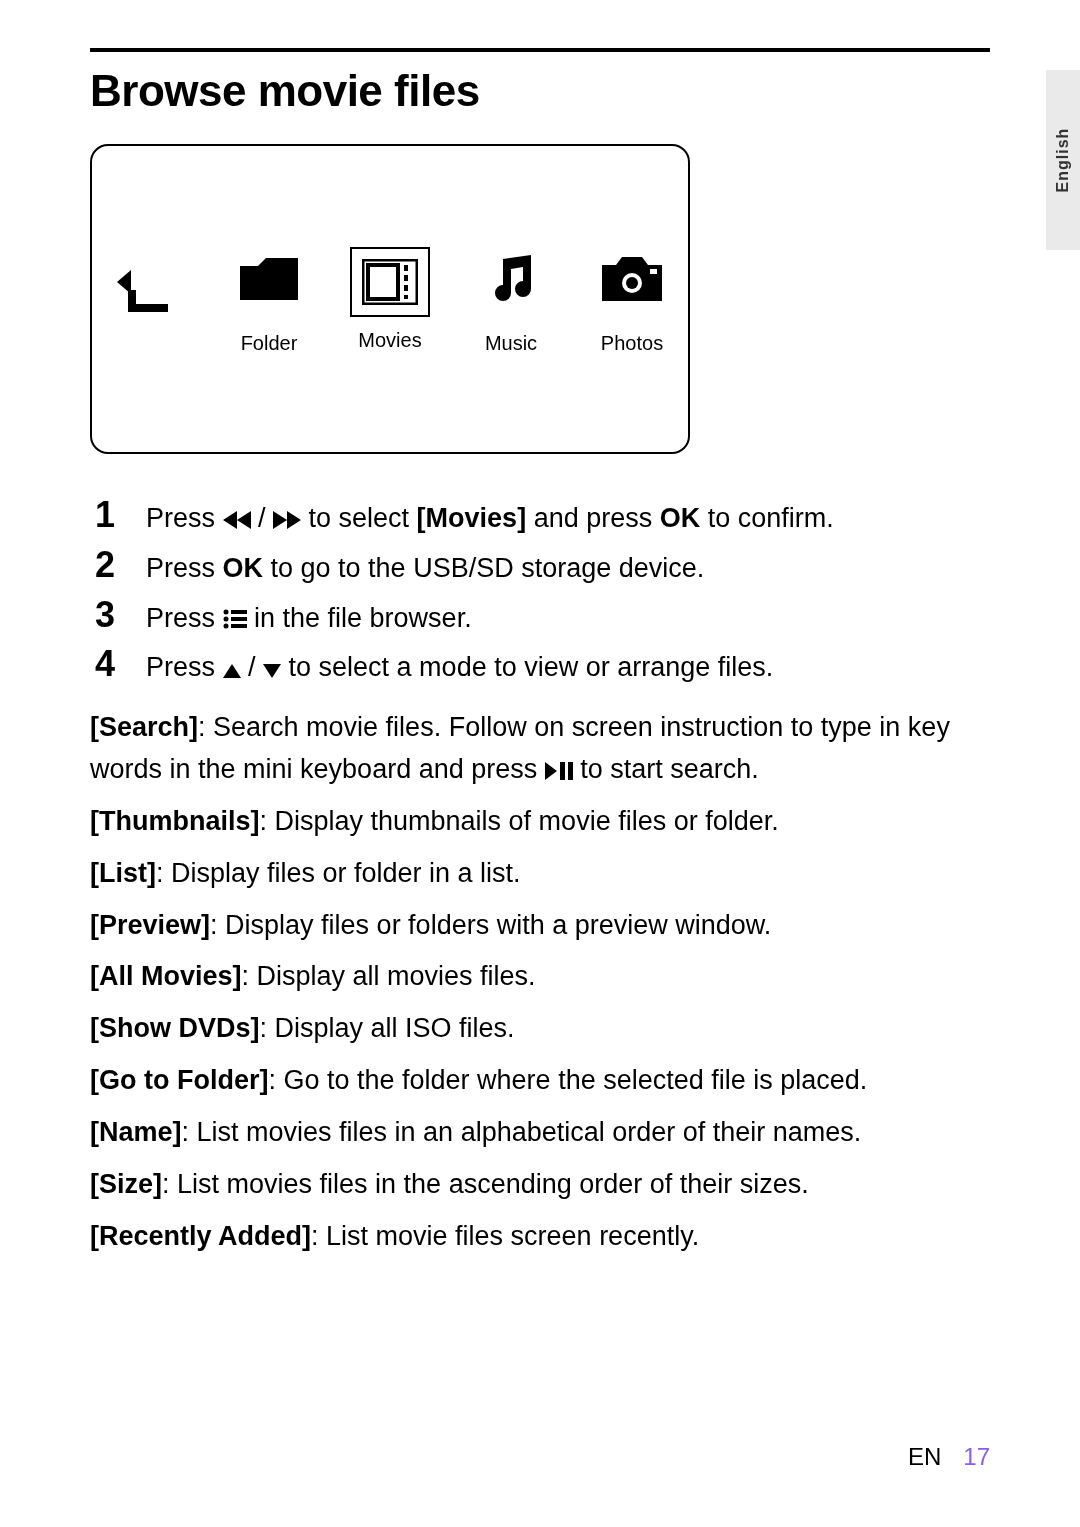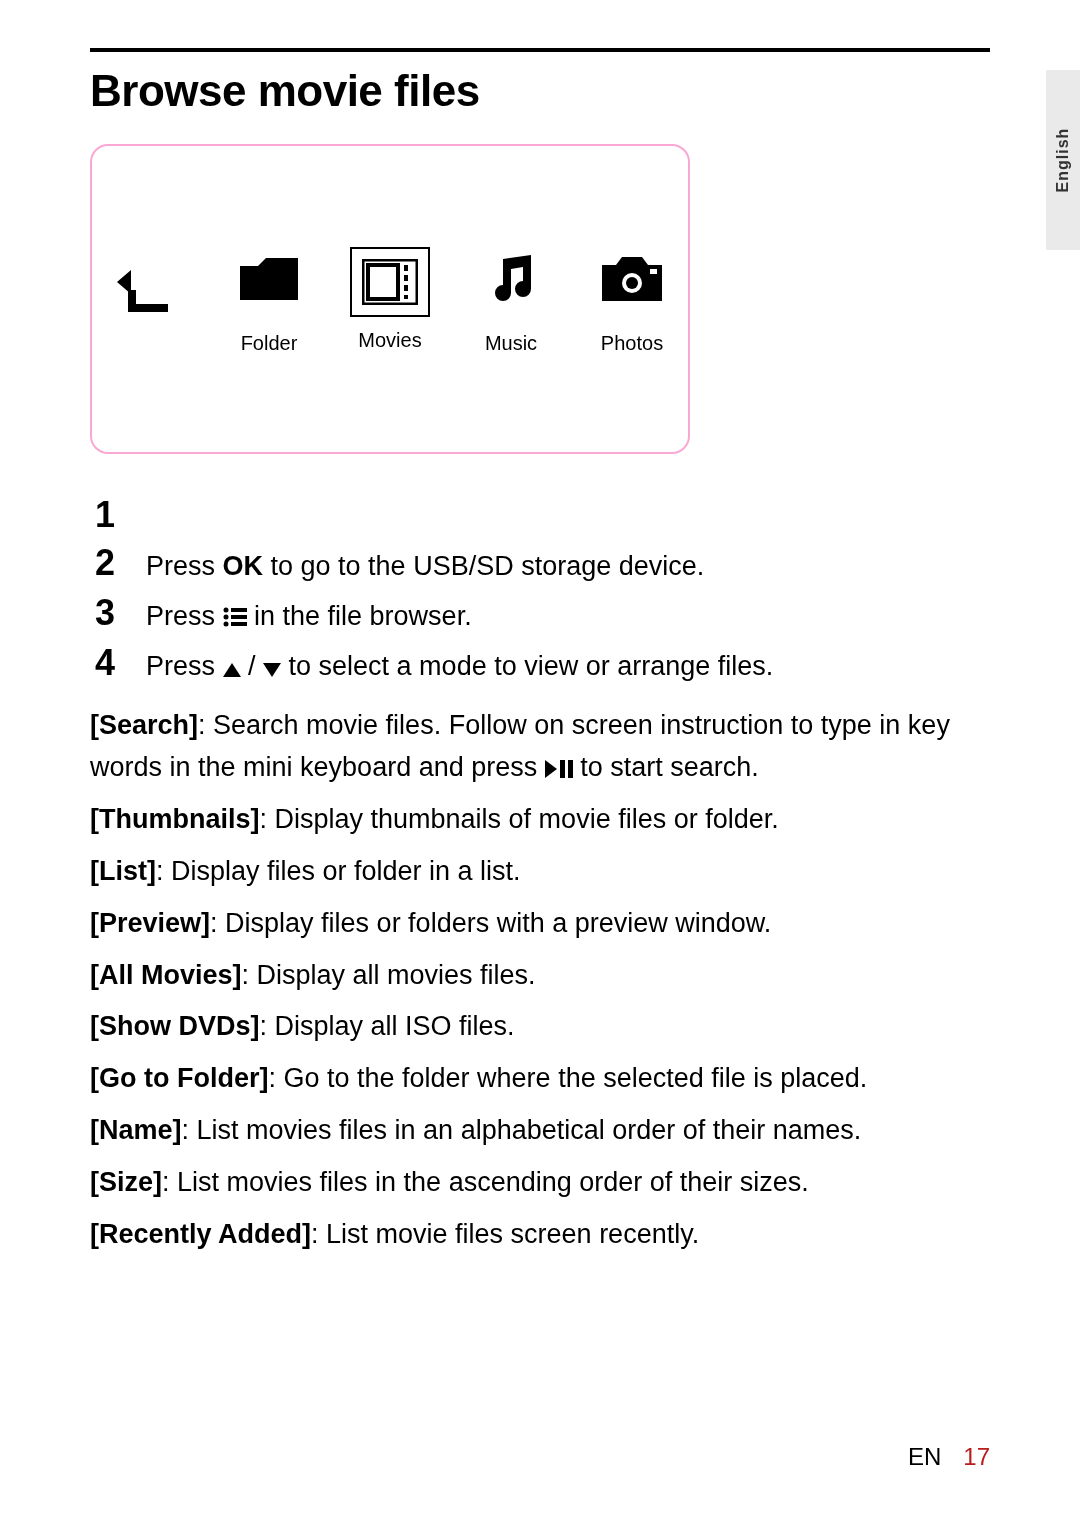--- a/index.html
+++ b/index.html
@@ -38,21 +38,21 @@
     justify-content: center;
   }
   .lang-tab span {
     transform: rotate(-90deg);
     font-size: 16px;
     font-weight: 600;
     letter-spacing: 1px;
     color: #333;
   }
   .browser-box {
-    border: 2px solid #f9a8d4;
+    border: 2px solid #000000;
     border-radius: 18px;
     width: 600px;
     height: 310px;
     display: flex;
     align-items: center;
     justify-content: center;
     gap: 26px;
     margin-bottom: 40px;
   }
   .cat {
@@ -103,21 +103,21 @@
     margin-bottom: 10px;
   }
   .opt .label { font-weight: 700; }
   .footer {
     position: absolute;
     bottom: 56px;
     right: 90px;
     font-size: 24px;
   }
   .footer .lang { font-weight: 400; margin-right: 22px; }
-  .footer .num { color: #b91c1c; }
+  .footer .num { color: #8b5cf6; }
 </style>
 </head>
 <body>
 
 <div class="page">
 
   <div class="lang-tab">
     <span>English</span>
   </div>
 
@@ -180,20 +180,27 @@
       </div>
       <div class="cat-label">Photos</div>
     </div>
 
   </div>
 
   <div class="steps">
 
     <div class="step">
       <div class="step-num">1</div>
+      <div class="step-text">
+        <span>Press </span><span class="icon-inline"><svg width="28" height="18" viewBox="0 0 28 18">
+              <path d="M14 0 L0 9 L14 18 Z M28 0 L14 9 L28 18 Z" fill="#000"></path>
+            </svg></span><span> / </span><span class="icon-inline"><svg width="28" height="18" viewBox="0 0 28 18">
+              <path d="M0 0 L14 9 L0 18 Z M14 0 L28 9 L14 18 Z" fill="#000"></path>
+            </svg></span><span> to select </span><span class="b">[Movies]</span><span> and press </span><span class="b">OK</span><span> to confirm.</span>
+      </div>
     </div>
 
     <div class="step">
       <div class="step-num">2</div>
       <div class="step-text">
         <span>Press </span><span class="b">OK</span><span> to go to the USB/SD storage device.</span>
       </div>
     </div>
 
     <div class="step">

